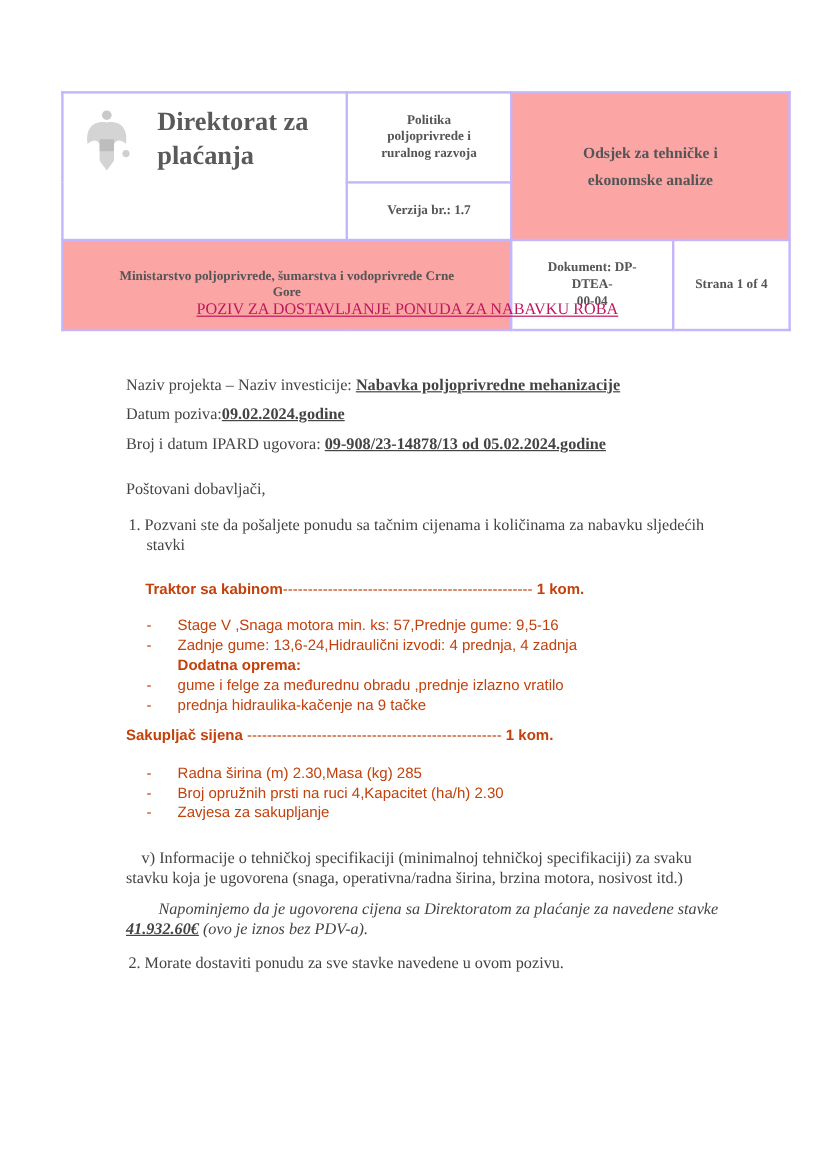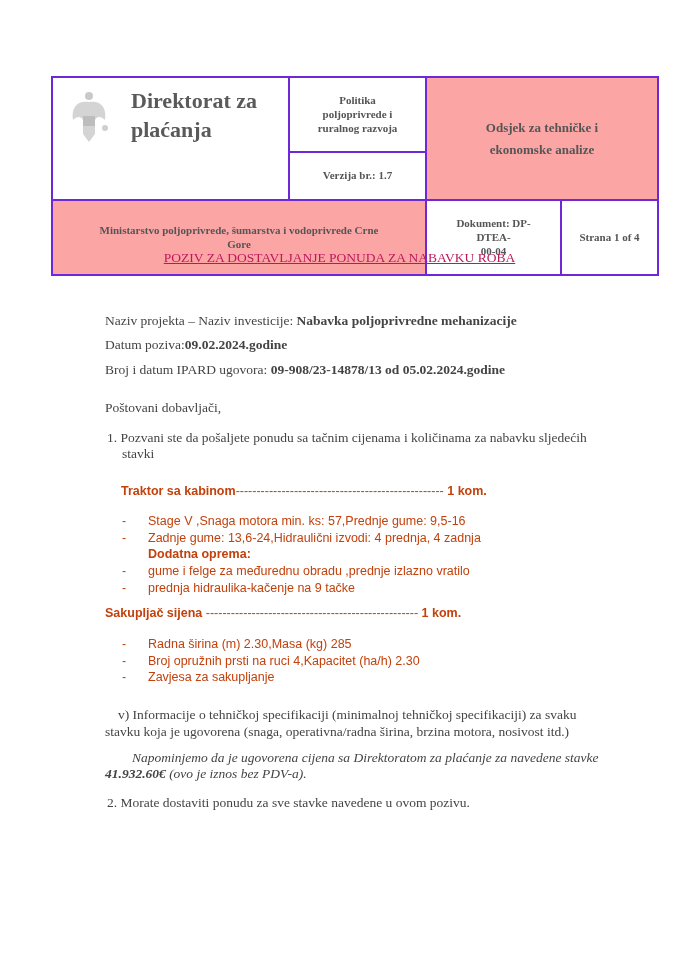--- a/index.html
+++ b/index.html
@@ -5,38 +5,38 @@
   html, body { margin: 0; padding: 0; }
   body {
     width: 679px; height: 960px; background: #ffffff; position: relative; overflow: hidden;
     font-family: "Liberation Serif", "DejaVu Serif", serif; color: #3a3a3a;
   }
   .hdr-table {
     position: absolute; left: 51px; top: 76px; width: 606px; height: 128px;
     border-collapse: collapse; table-layout: fixed;
   }
   .hdr-table td {
-    border: 2px solid #6d28d9; padding: 16px; text-align: center; vertical-align: middle;
+    border: 2px solid #c4b5fd; padding: 16px; text-align: center; vertical-align: middle;
     font-weight: bold; color: #555; line-height: 1.25;
   }
   .logo-cell { position: relative; }
   .crest { position: absolute; left: 16px; top: 12px; width: 40px; height: 54px; }
   .org-name {
     position: absolute; left: 78px; top: 8px; text-align: left;
     font-size: 22px; font-weight: bold; color: #5a5a5a; line-height: 29px;
   }
   .small { font-size: 11px; margin-left: 36px; }
   .mid { font-size: 13px; }
   .gray { background: #fca5a5; }
   .title {
     position: absolute; left: 0; width: 679px; top: 250px; text-align: center;
     font-size: 13.5px; text-decoration: underline; color: #be185d;
   }
   .line { position: absolute; left: 105px; font-size: 13.5px; color: #444; white-space: nowrap; }
-  .u { font-weight: bold; }
+  .u { text-decoration: underline; font-weight: bold; }
   .sans { font-family: "Liberation Sans", "DejaVu Sans", sans-serif; font-size: 12.5px; color: #c2410c; }
   .bul { position: absolute; left: 122px; white-space: nowrap; }
   .bul .dash { display: inline-block; width: 26px; }
   .ital { font-style: italic; }
 </style>
 </head>
 <body>
 
 <table class="hdr-table">
   <colgroup>

